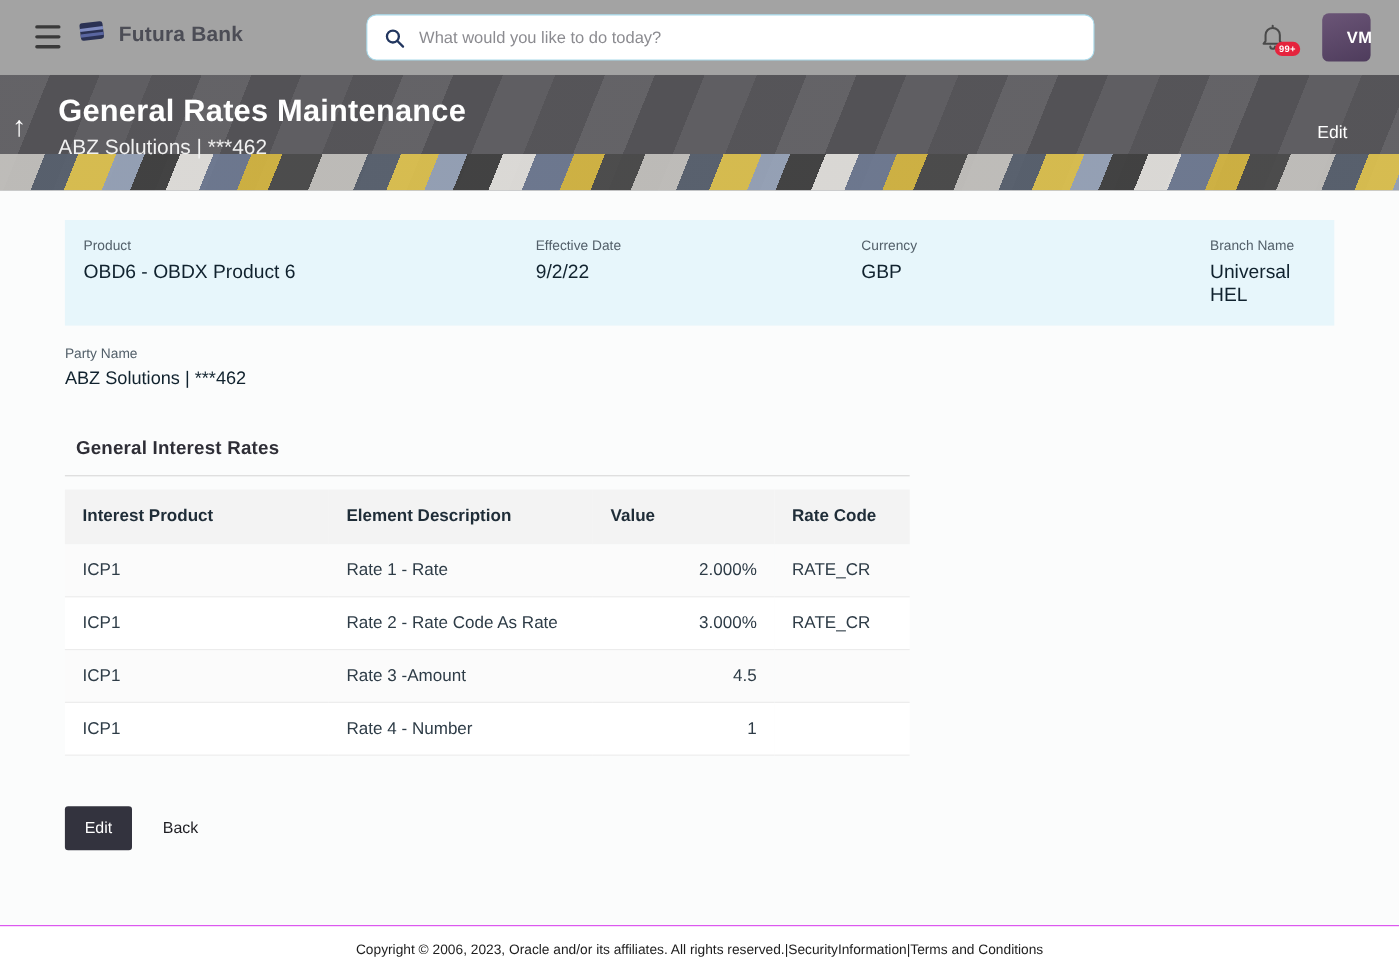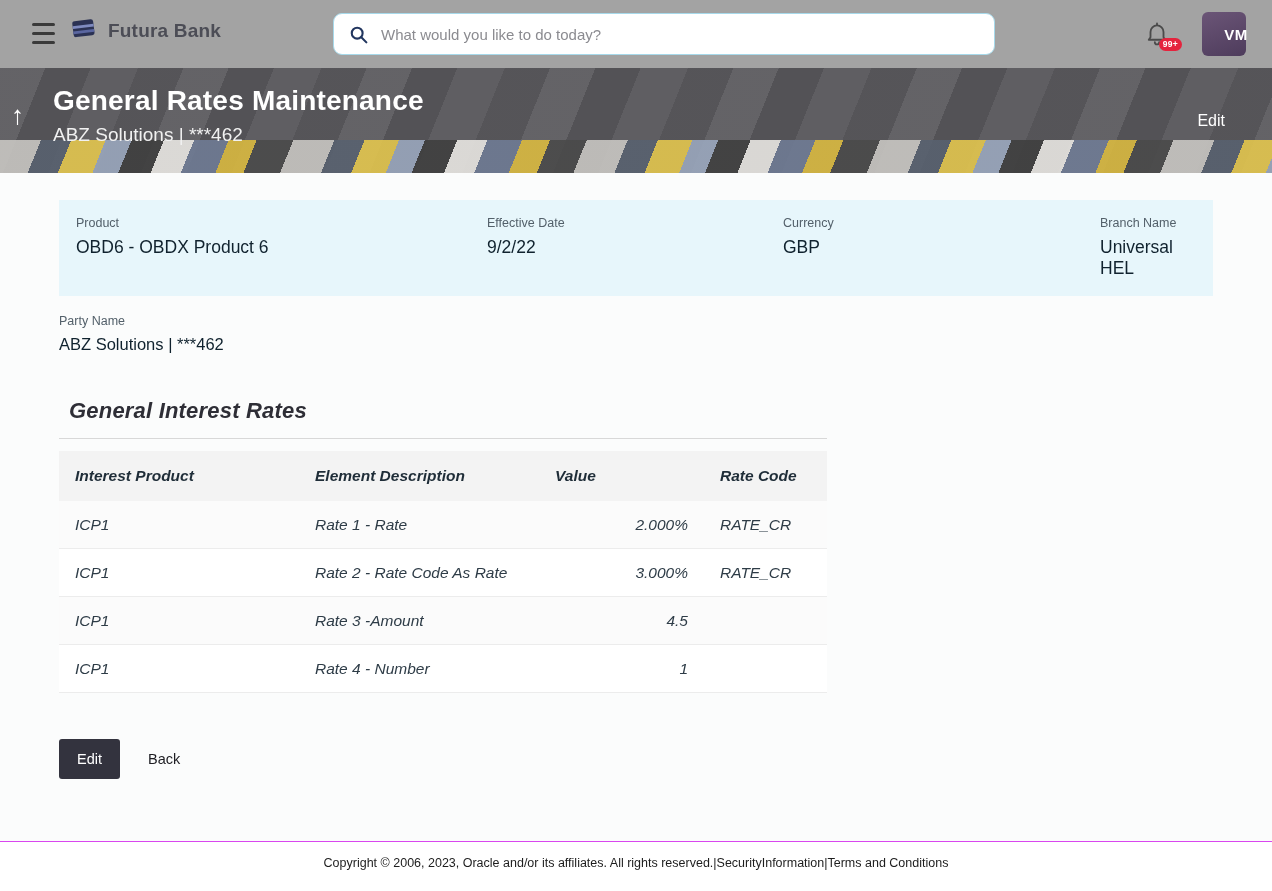--- a/index.html
+++ b/index.html
@@ -94,23 +94,23 @@
     padding: 16px 16px 17px 17px;
   }
   .field-label { font-size: 12.5px; color: #53606a; margin-bottom: 7px; }
   .field-value { font-size: 17.5px; color: #10222e; font-weight: 500; }
 
   .party-block { margin: 18px 0 0 59px; }
   .party-block .field-value { font-size: 16.5px; }
 
   .rates { margin: 44px 0 0 59px; width: 768px; }
   .section-head { border-bottom: 1px solid #d8d8d8; padding: 0 0 14px 10px; }
-  .section-title { font-size: 22px; font-weight: 700; color: #2e2e36; letter-spacing: .2px; font-style: italic; }
-
-  table.rates-table { width: 100%; border-collapse: collapse; margin-top: 12px; font-style: italic; }
+  .section-title { font-size: 17px; font-weight: 700; color: #2e2e36; letter-spacing: .2px; }
+
+  table.rates-table { width: 100%; border-collapse: collapse; margin-top: 12px; }
   .rates-table th {
     background: #f3f3f3; text-align: left; font-size: 15.5px; font-weight: 600;
     color: #1f2d38; padding: 16px;
   }
   .rates-table td {
     font-size: 15.5px; color: #2e3c47; padding: 14.5px 16px;
     border-bottom: 1px solid #ececec;
   }
   .rates-table tbody tr:nth-child(odd) { background: #fbfbfb; }
   .rates-table tbody tr:nth-child(even) { background: #fff; }

